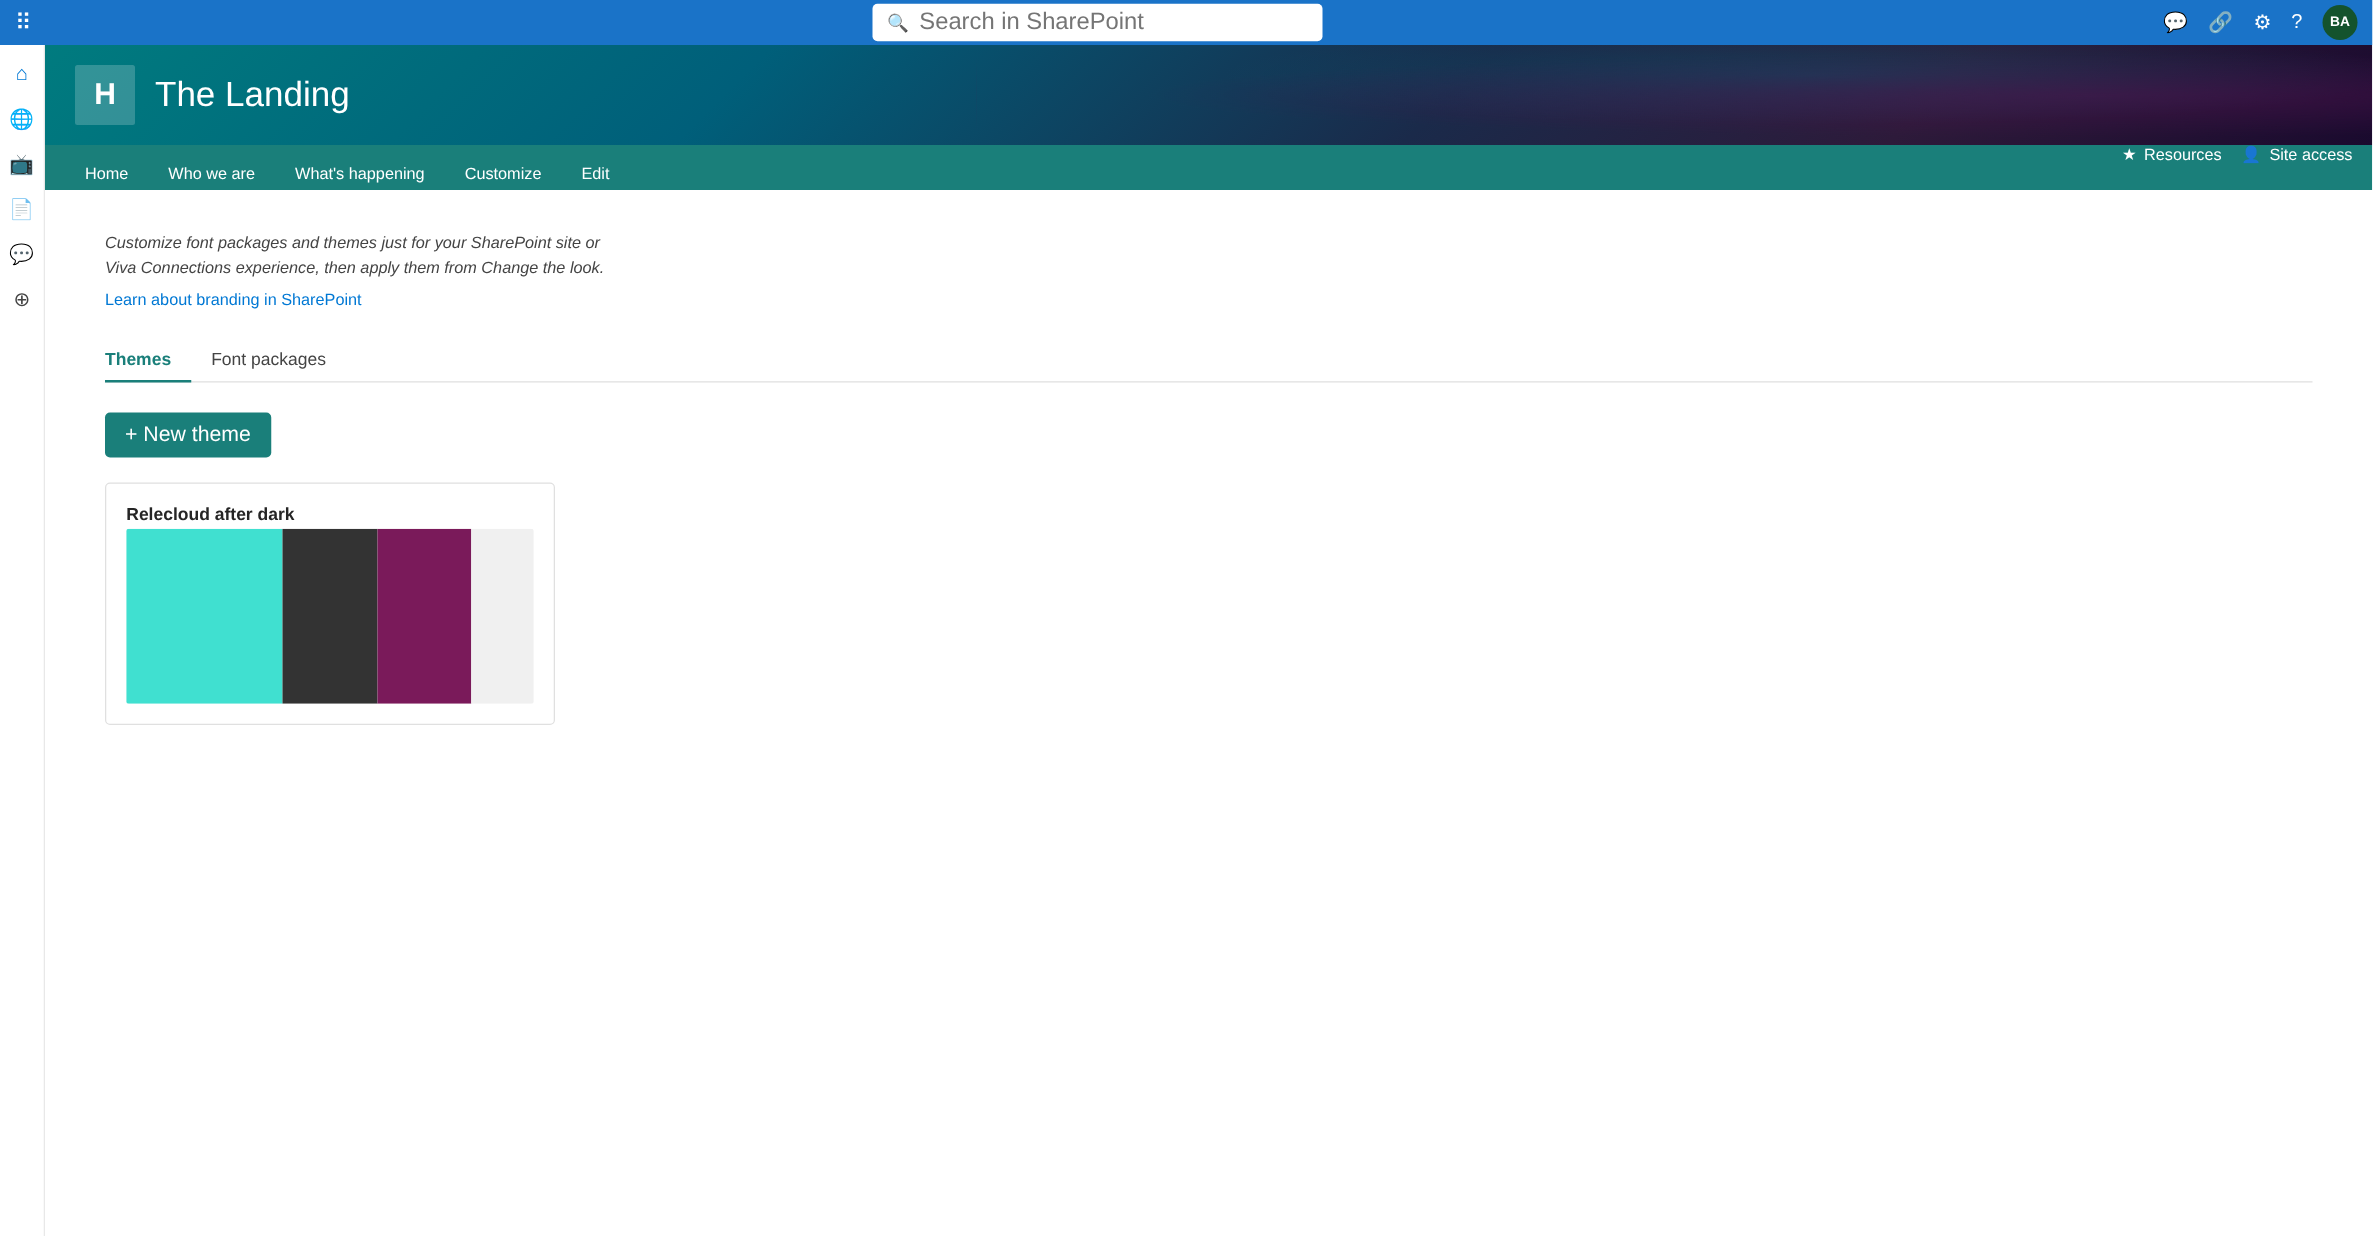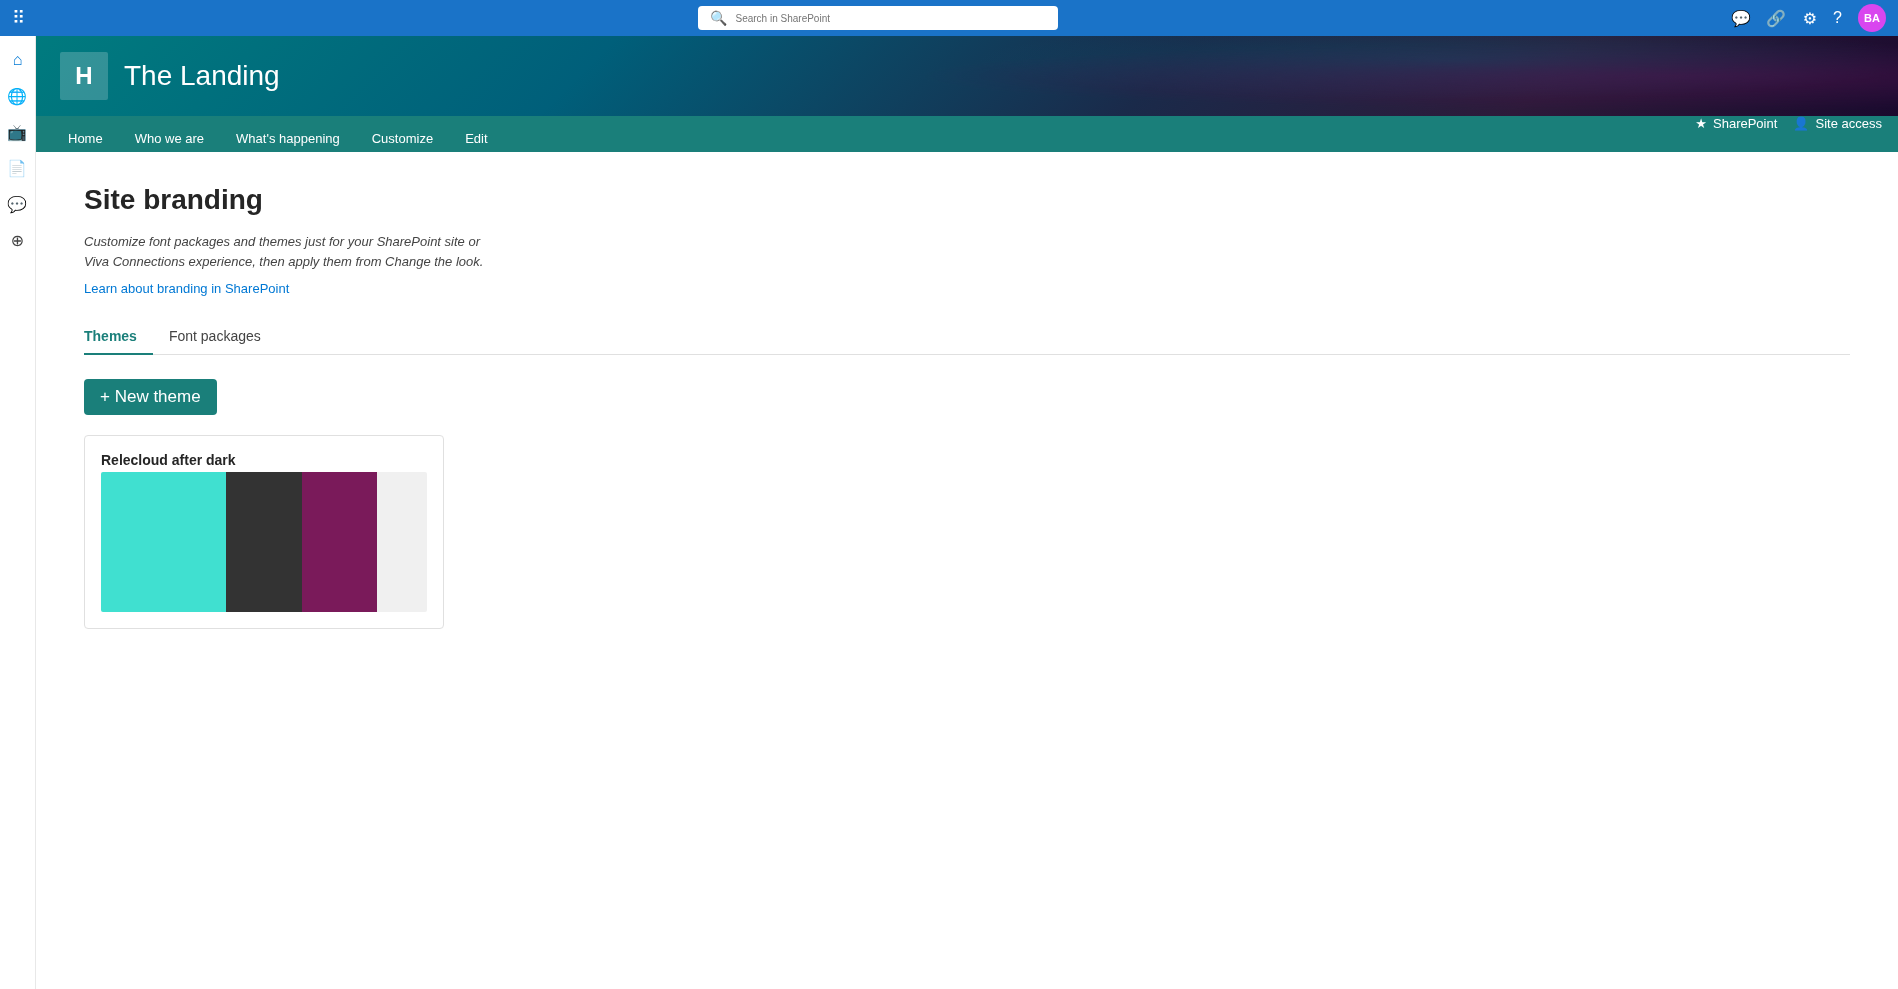--- a/index.html
+++ b/index.html
@@ -23,31 +23,31 @@
       align-items: center;
       background: #fff;
       border-radius: 4px;
       padding: 4px 12px;
       width: 360px;
       gap: 8px;
     }
     .search-box input {
       border: none;
       outline: none;
-      font-size: 10px;
+      font-size: 19px;
       color: #333;
       width: 100%;
       background: transparent;
     }
     .search-icon-svg { color: #666; font-size: 14px; }
     .top-bar-right { display: flex; align-items: center; gap: 16px; }
     .top-bar-icon { color: #fff; font-size: 16px; cursor: pointer; }
     .avatar-circle {
       width: 28px; height: 28px; border-radius: 50%;
-      background: #d946ef;
+      background: #14532d;
       display: flex; align-items: center; justify-content: center;
       color: #fff; font-size: 11px; font-weight: 600; cursor: pointer;
     }
 
     
     .main-layout { display: flex; flex: 1; overflow: hidden; }
 
     
     .left-sidebar {
       width: 36px;
@@ -277,31 +277,30 @@
     <div class="nav-bar">
       <a class="nav-item">Home</a>
       <a class="nav-item">Who we are</a>
       <a class="nav-item">What's happening</a>
       <a class="nav-item">Customize</a>
       <a class="nav-item">Edit</a>
       <div class="nav-spacer"></div>
       <div class="nav-right">
         <div class="nav-following">
           <span>★</span>
-          <span>SharePoint</span>
+          <span>Resources</span>
         </div>
         <div class="nav-site-access">
           <span>👤</span>
           <span>Site access</span>
         </div>
       </div>
     </div>
 
     <div class="page-content">
-      <h1 class="page-title">Site branding</h1>
       <p class="page-description">Customize font packages and themes just for your SharePoint site or Viva Connections experience, then apply them from Change the look.</p>
       <a class="learn-link">Learn about branding in SharePoint</a>
 
       
       <div class="tabs-row">
         <div class="tab-item active">Themes</div>
         <div class="tab-item">Font packages</div>
       </div>
 
       

